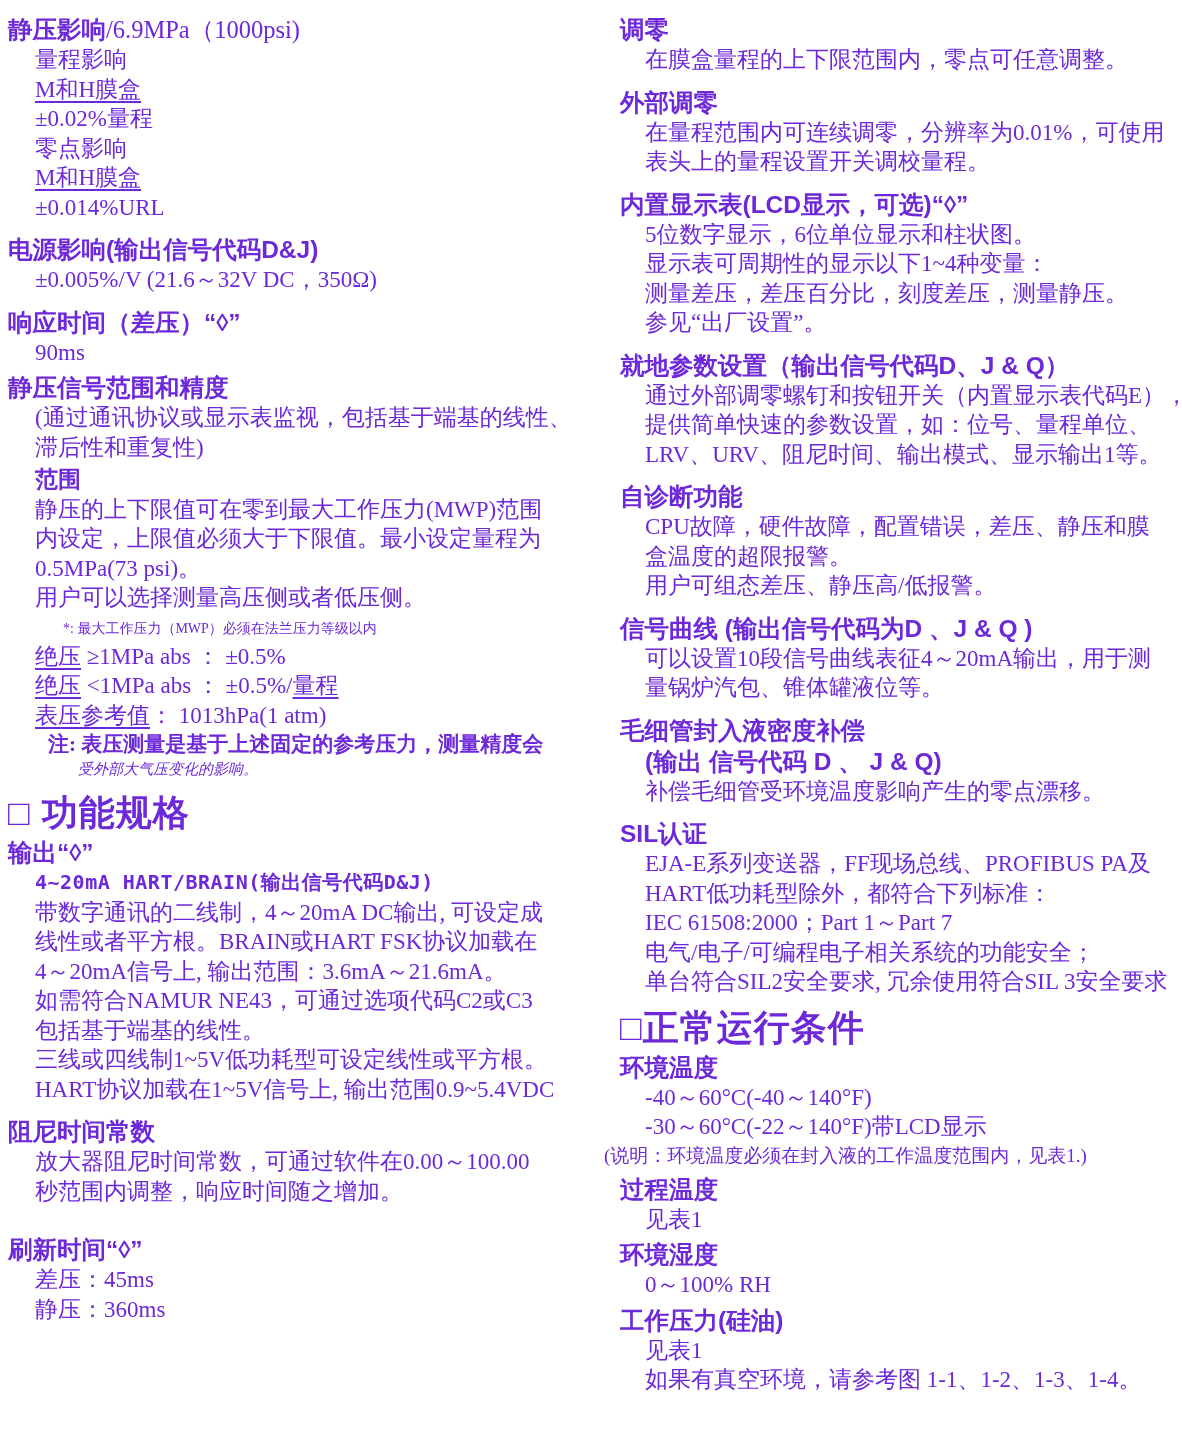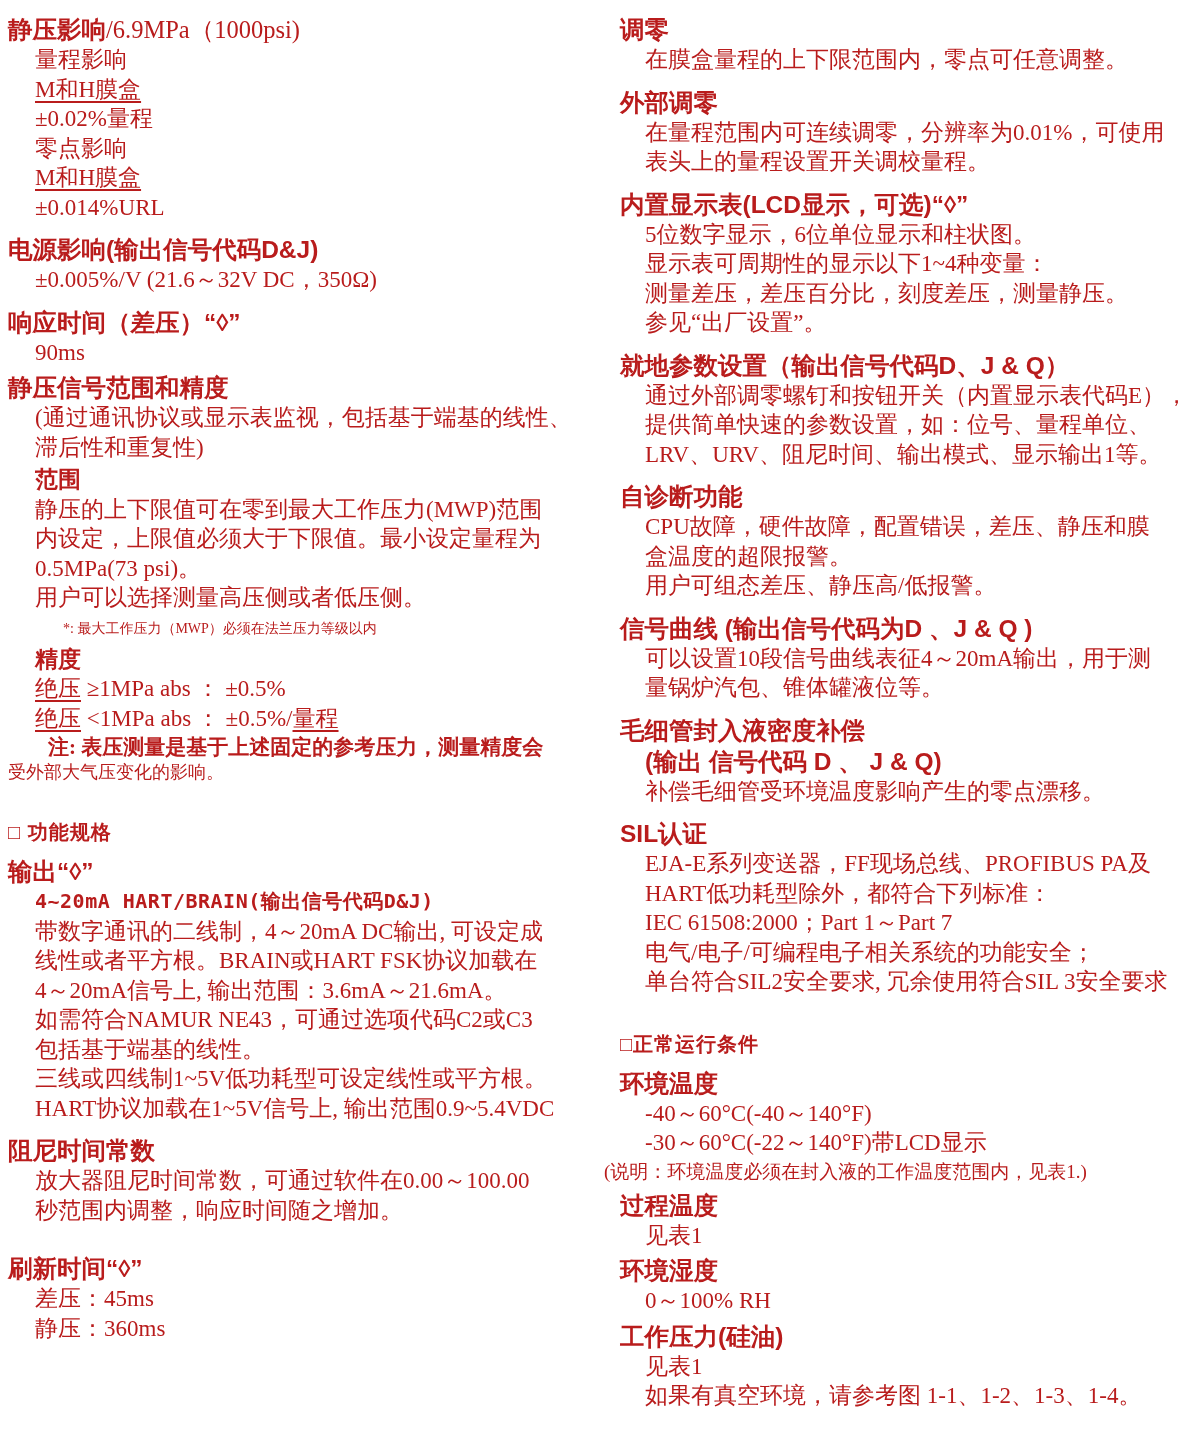--- a/index.html
+++ b/index.html
@@ -1,32 +1,32 @@
 <!DOCTYPE html>
 <html><head>
 <meta charset="utf-8">
 <style>
   html,body{margin:0;padding:0;background:#ffffff;}
   .page{
     position:relative;
     width:1182px;height:1429px;
     background:#ffffff;
     overflow:hidden;
-    color:#b91c1c;
+    color:#6d28d9;
     font-family:"Liberation Serif","DejaVu Serif",serif;
   }
   .col{position:absolute;top:0;padding-top:14px;}
   .col-left{left:8px;width:606px;}
   .col-right{left:620px;width:600px;}
   .line{white-space:nowrap;}
   
   .line.sec{
     font-family:"Liberation Sans","DejaVu Sans",sans-serif;
-    font-weight:bold;font-size:20px;line-height:38px;
-    letter-spacing:1px;margin-top:28px;margin-bottom:2px;
+    font-weight:bold;font-size:36px;line-height:38px;
+    letter-spacing:1px;margin-top:12px;margin-bottom:2px;
   }
   
   .line.h,.line.ht,.line.h2{
     font-family:"Liberation Sans","DejaVu Sans",sans-serif;
     font-weight:bold;font-size:24.5px;line-height:31px;
   }
   .line.h{margin-top:12px;}
   .line.ht{margin-top:5px;}
   .line.h2{margin-left:25px;}
   .line:first-child{margin-top:0;}
@@ -41,21 +41,21 @@
   .col-right .line.b{margin-left:25px;}
   
   .line.m{
     font-family:"DejaVu Sans Mono","Liberation Mono",monospace;
     font-weight:bold;font-size:20px;line-height:29.5px;
     margin-left:27px;letter-spacing:0.5px;
   }
   
   .line.s{font-size:14px;line-height:27px;margin-left:55px;margin-top:2px;}
   .line.n{font-size:21px;line-height:25px;margin-left:40px;margin-top:2px;font-weight:bold;}
-  .line.n2{font-size:18px;line-height:25px;}
+  .line.n2{font-size:15px;line-height:25px;margin-left:70px;font-style:italic;}
   .line.s2{font-size:19px;line-height:27px;margin-left:-16px;}
   .line.gap{height:16px;}
   
   span.u{text-decoration:underline;text-underline-offset:4px;text-decoration-thickness:1.5px;}
   span.rm{
     font-family:"Liberation Serif","DejaVu Serif",serif;
     font-weight:normal;
   }
 </style>
 </head>
@@ -76,23 +76,23 @@
       <div class="line b"><span>90ms</span></div>
       <div class="line ht"><span>静压信号范围和精度</span></div>
       <div class="line b"><span>(通过通讯协议或显示表监视，包括基于端基的线性、</span></div>
       <div class="line b"><span>滞后性和重复性)</span></div>
       <div class="line hb"><span>范围</span></div>
       <div class="line b"><span>静压的上下限值可在零到最大工作压力(MWP)范围</span></div>
       <div class="line b"><span>内设定，上限值必须大于下限值。最小设定量程为</span></div>
       <div class="line b"><span>0.5MPa(73 psi)。</span></div>
       <div class="line b"><span>用户可以选择测量高压侧或者低压侧。</span></div>
       <div class="line s"><span>*: 最大工作压力（MWP）必须在法兰压力等级以内</span></div>
-      <div class="line hb"><span>精度</span></div>
       <div class="line b"><span class="u">绝压</span><span> ≥1MPa abs ： ±0.5%</span></div>
       <div class="line b"><span class="u">绝压</span><span> &lt;1MPa abs ： ±0.5%/</span><span class="u">量程</span></div>
+      <div class="line b"><span class="u">表压参考值</span><span>： 1013hPa(1 atm)</span></div>
       <div class="line n"><span>注: 表压测量是基于上述固定的参考压力，测量精度会</span></div>
       <div class="line n2"><span>受外部大气压变化的影响。</span></div>
       <div class="line sec"><span>□ 功能规格</span></div>
       <div class="line ht"><span>输出“◊”</span></div>
       <div class="line m"><span>4~20mA HART/BRAIN(输出信号代码D&amp;J)</span></div>
       <div class="line b"><span>带数字通讯的二线制，4～20mA DC输出, 可设定成</span></div>
       <div class="line b"><span>线性或者平方根。BRAIN或HART FSK协议加载在</span></div>
       <div class="line b"><span>4～20mA信号上, 输出范围：3.6mA～21.6mA。</span></div>
       <div class="line b"><span>如需符合NAMUR NE43，可通过选项代码C2或C3</span></div>
       <div class="line b"><span>包括基于端基的线性。</span></div>

